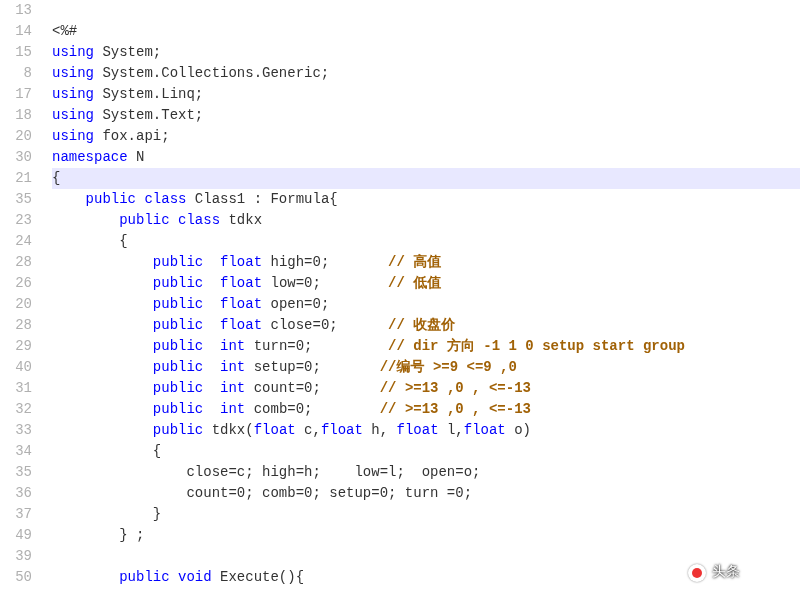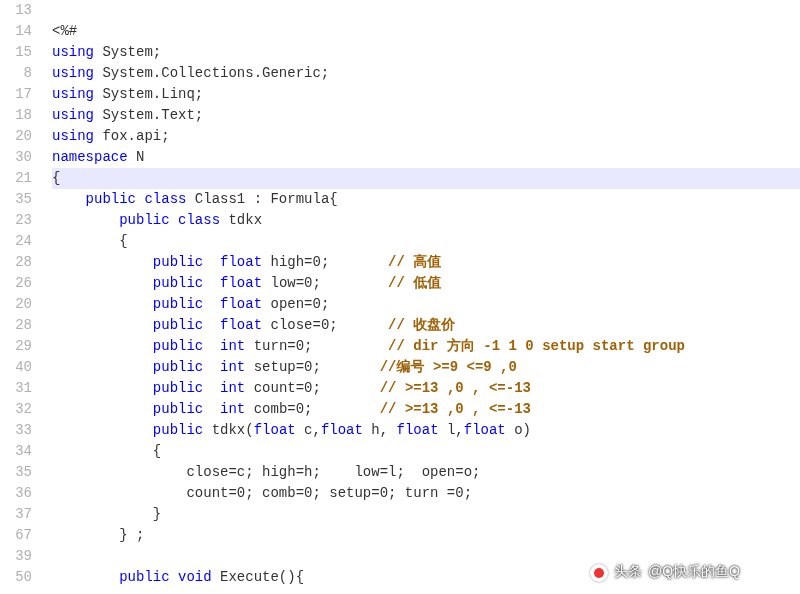--- a/index.html
+++ b/index.html
@@ -105,24 +105,23 @@
       <div class="gutter-line">28</div>
       <div class="gutter-line">29</div>
       <div class="gutter-line">40</div>
       <div class="gutter-line">31</div>
       <div class="gutter-line">32</div>
       <div class="gutter-line">33</div>
       <div class="gutter-line">34</div>
       <div class="gutter-line">35</div>
       <div class="gutter-line">36</div>
       <div class="gutter-line">37</div>
-      <div class="gutter-line">67</div>
+      <div class="gutter-line">49</div>
       <div class="gutter-line">39</div>
       <div class="gutter-line">50</div>
     </div>
   <div class="code"><div class="code-line"><span></span></div><div class="code-line"><span>&lt;%#</span></div><div class="code-line"><span><span class="kw">using</span> System;</span></div><div class="code-line"><span><span class="kw">using</span> System.Collections.Generic;</span></div><div class="code-line"><span><span class="kw">using</span> System.Linq;</span></div><div class="code-line"><span><span class="kw">using</span> System.Text;</span></div><div class="code-line"><span><span class="kw">using</span> fox.api;</span></div><div class="code-line"><span><span class="kw">namespace</span> N</span></div><div class="code-line"><div class="highlight"></div><span>{</span></div><div class="code-line"><span>    <span class="kw">public</span> <span class="kw">class</span> Class1 : Formula{</span></div><div class="code-line"><span>        <span class="kw">public</span> <span class="kw">class</span> tdkx</span></div><div class="code-line"><span>        {</span></div><div class="code-line"><span>            <span class="kw">public</span>  <span class="kw">float</span> high=0;       <span class="cmt">// 高值</span></span></div><div class="code-line"><span>            <span class="kw">public</span>  <span class="kw">float</span> low=0;        <span class="cmt">// 低值</span></span></div><div class="code-line"><span>            <span class="kw">public</span>  <span class="kw">float</span> open=0;</span></div><div class="code-line"><span>            <span class="kw">public</span>  <span class="kw">float</span> close=0;      <span class="cmt">// 收盘价</span></span></div><div class="code-line"><span>            <span class="kw">public</span>  <span class="kw">int</span> turn=0;         <span class="cmt">// dir 方向 -1 1 0 setup start group</span></span></div><div class="code-line"><span>            <span class="kw">public</span>  <span class="kw">int</span> setup=0;       <span class="cmt">//编号 &gt;=9 &lt;=9 ,0</span></span></div><div class="code-line"><span>            <span class="kw">public</span>  <span class="kw">int</span> count=0;       <span class="cmt">// &gt;=13 ,0 , &lt;=-13</span></span></div><div class="code-line"><span>            <span class="kw">public</span>  <span class="kw">int</span> comb=0;        <span class="cmt">// &gt;=13 ,0 , &lt;=-13</span></span></div><div class="code-line"><span>            <span class="kw">public</span> tdkx(<span class="kw">float</span> c,<span class="kw">float</span> h, <span class="kw">float</span> l,<span class="kw">float</span> o)</span></div><div class="code-line"><span>            {</span></div><div class="code-line"><span>                close=c; high=h;    low=l;  open=o;</span></div><div class="code-line"><span>                count=0; comb=0; setup=0; turn =0;</span></div><div class="code-line"><span>            }</span></div><div class="code-line"><span>        } ;</span></div><div class="code-line"><span></span></div><div class="code-line"><span>        <span class="kw">public</span> <span class="kw">void</span> Execute(){</span></div></div>
 </div>
 
 <div class="watermark">
   <span class="watermark-icon"></span>
   <span>头条</span>
-  <span>@Q快乐的鱼Q</span>
 </div>
 
 </body></html>

